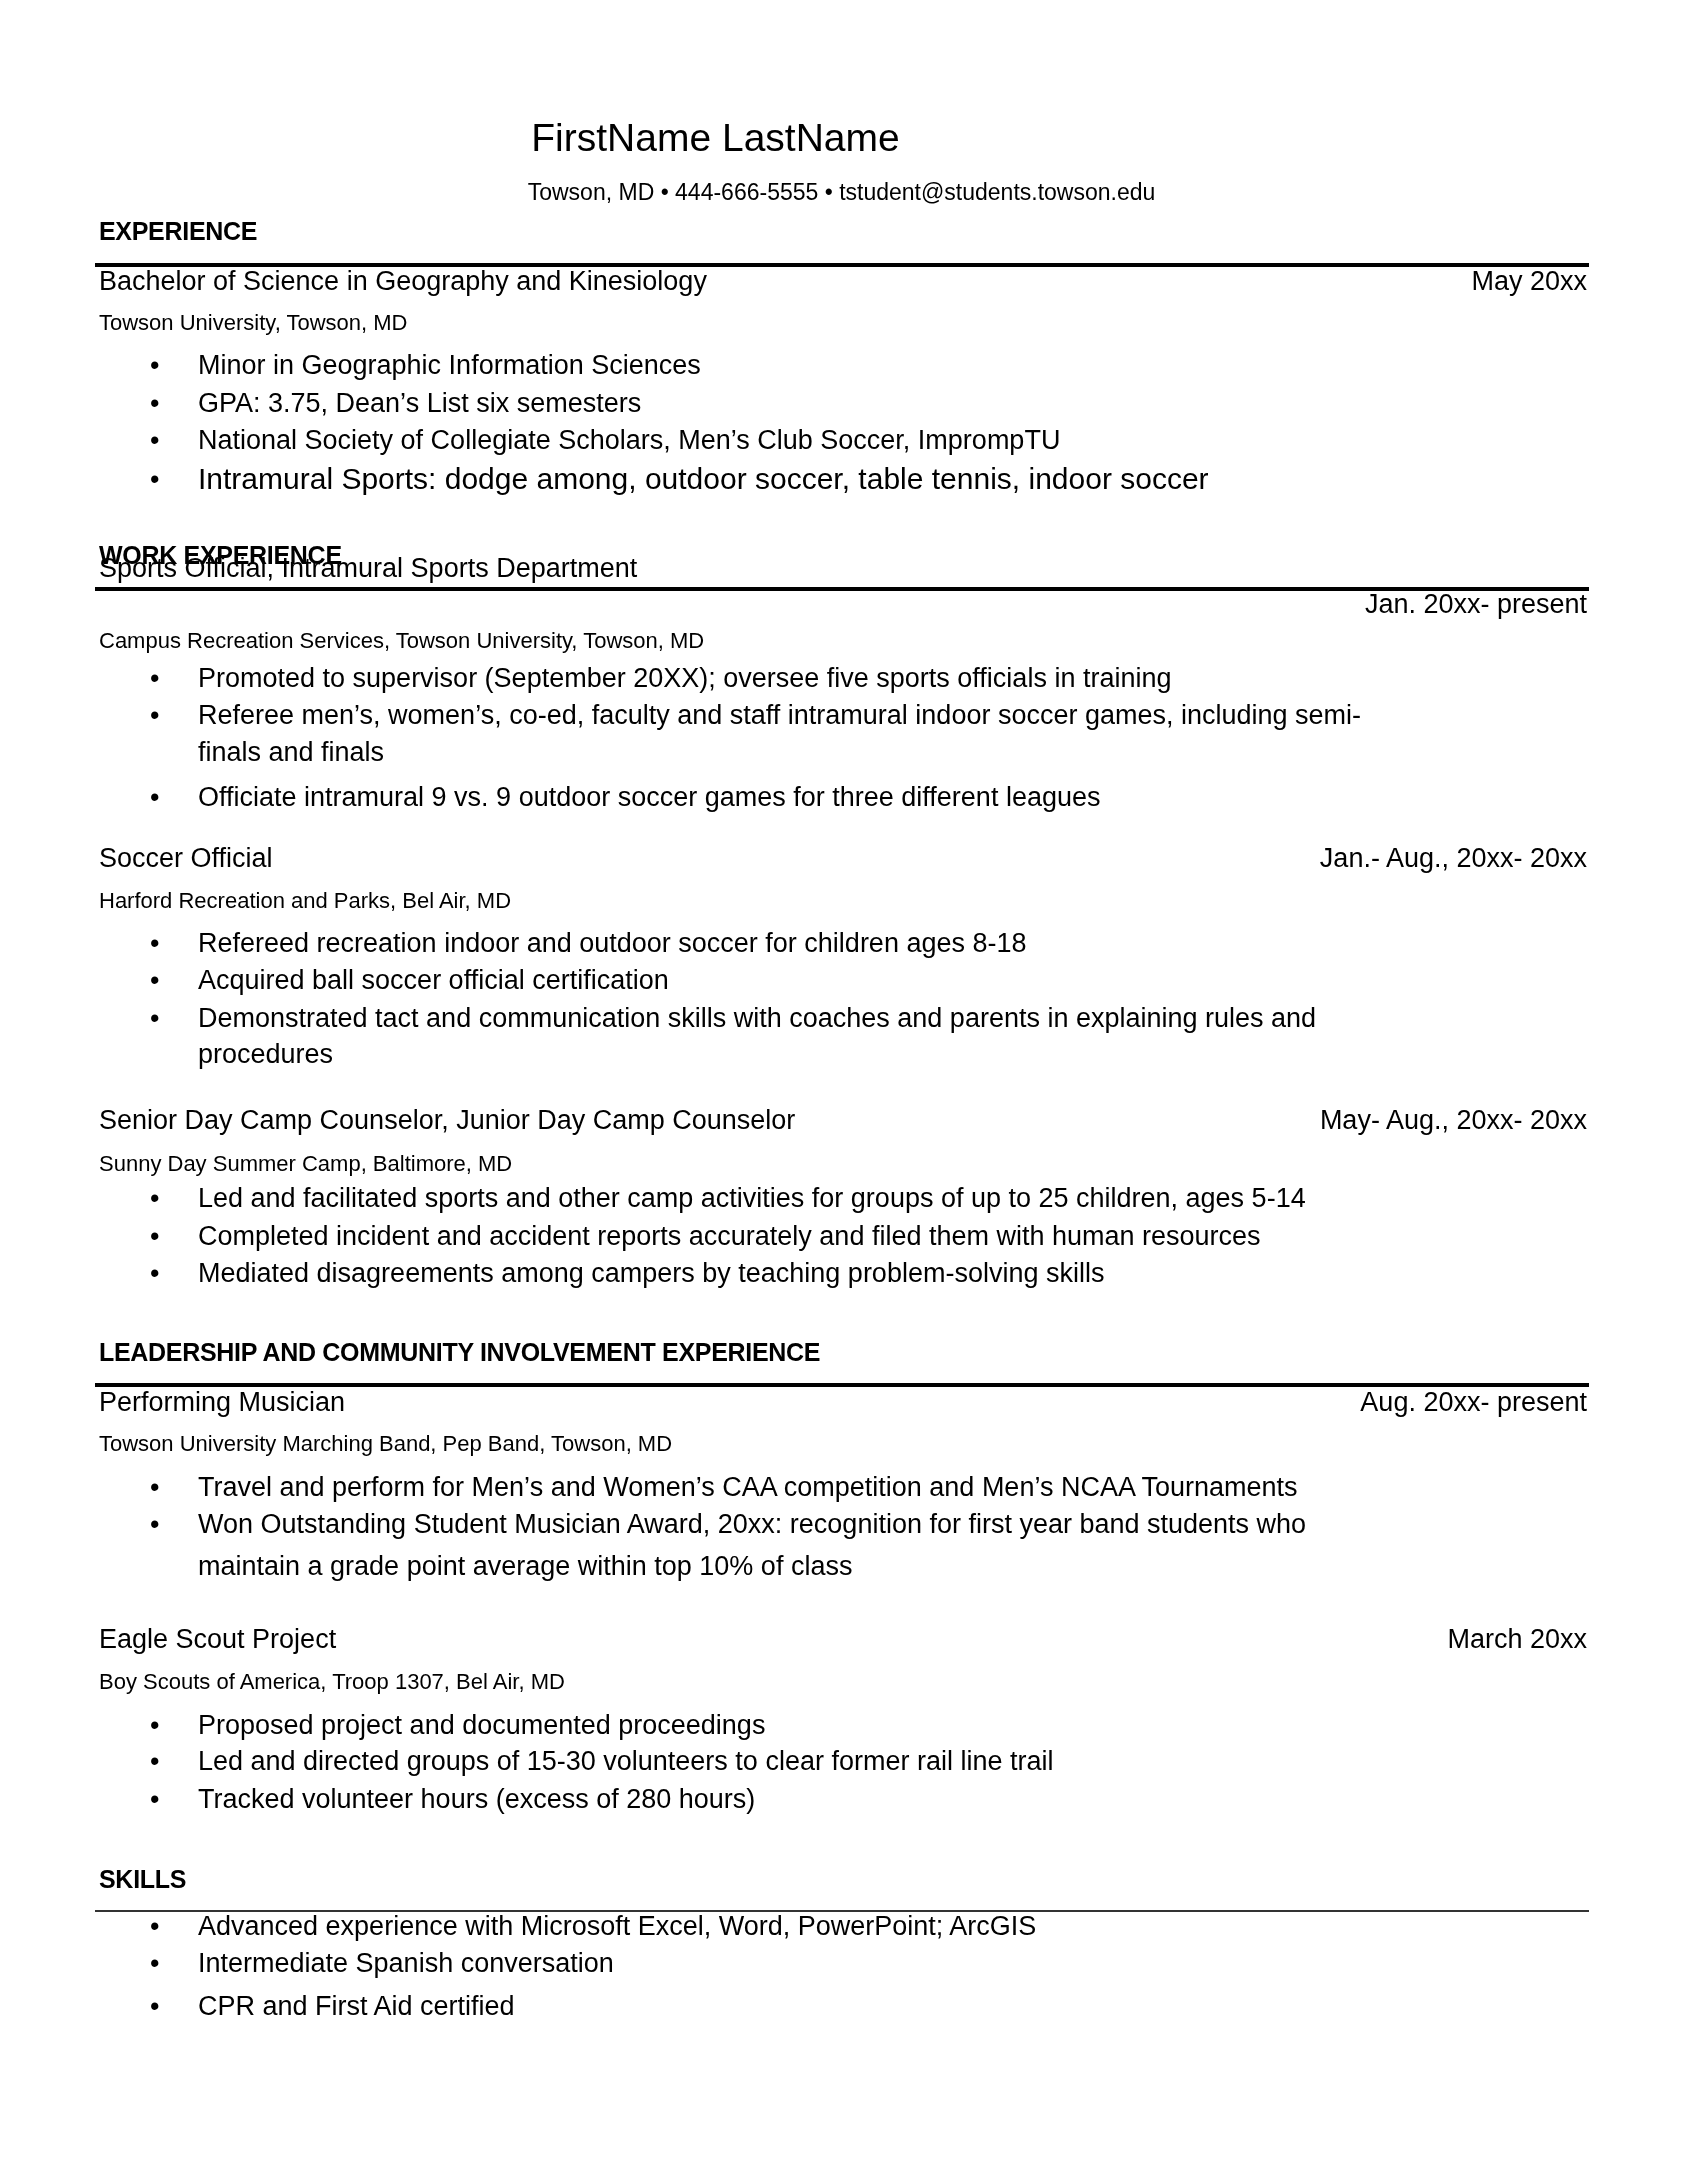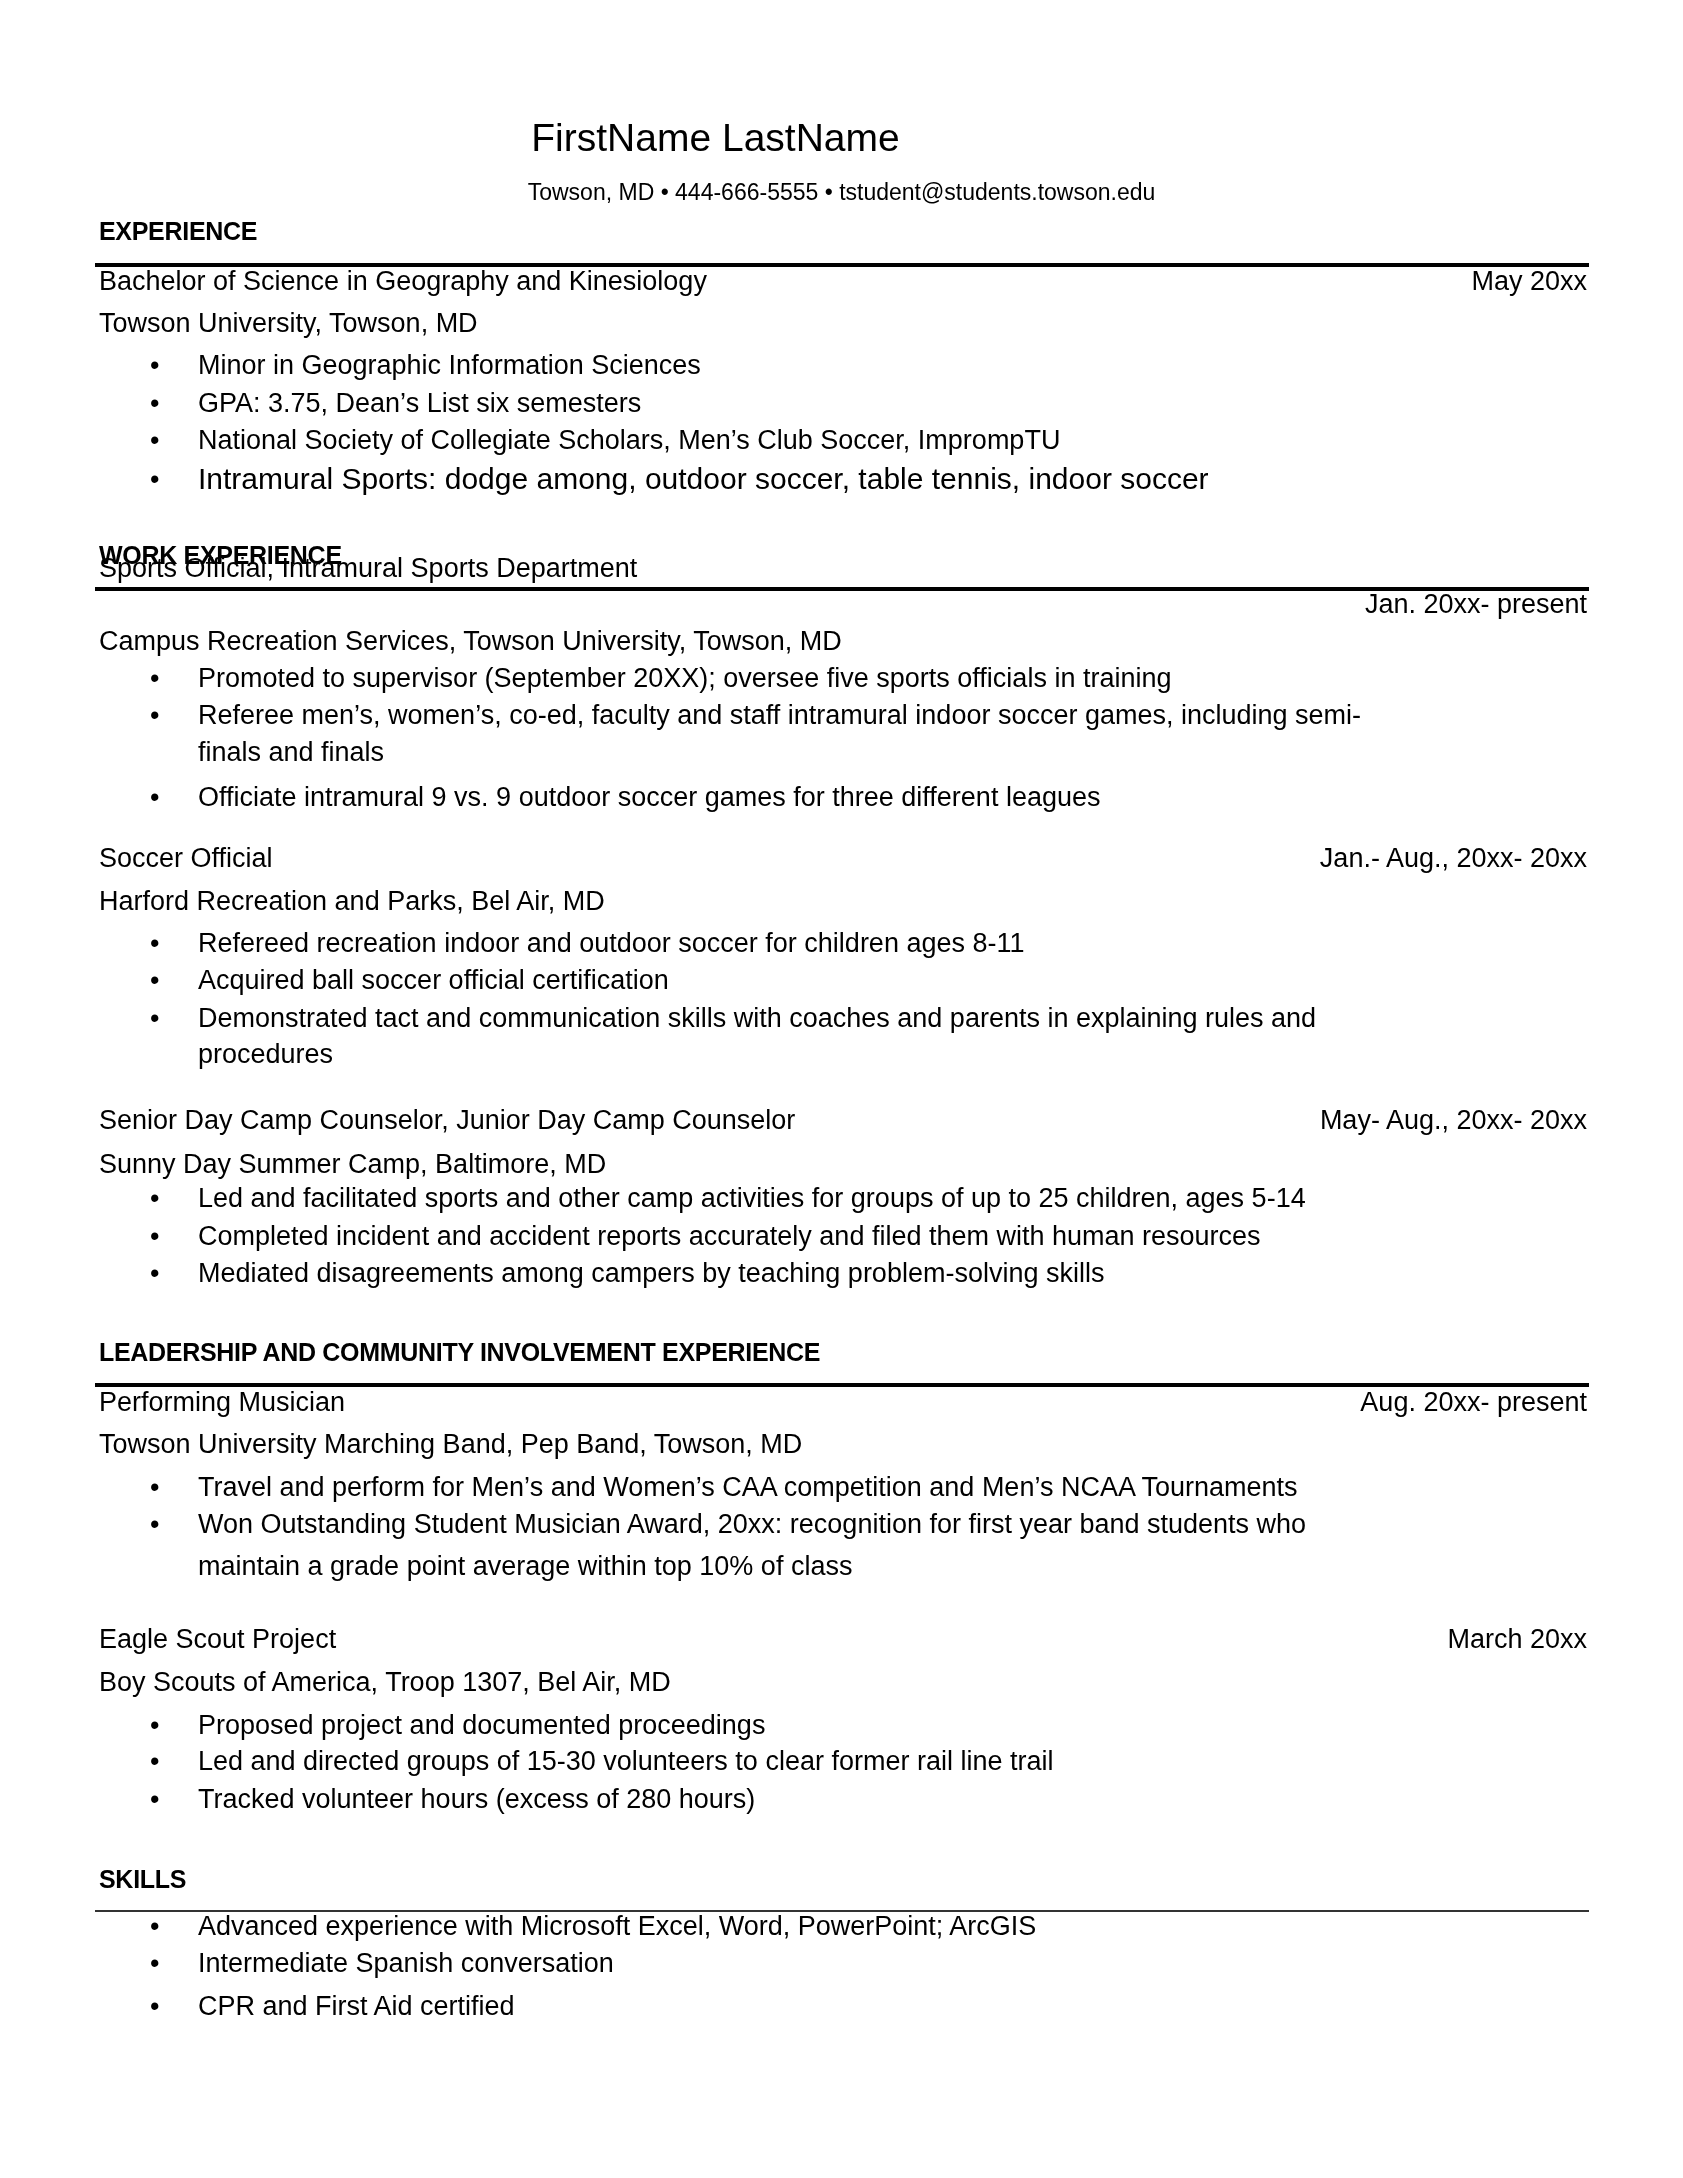--- a/index.html
+++ b/index.html
@@ -6,21 +6,21 @@
   body { width: 1683px; height: 2178px; position: relative; overflow: hidden;
          font-family: "Liberation Sans", "DejaVu Sans", sans-serif; color: #000; }
   .ln { position: absolute; white-space: nowrap; line-height: 1; transform: translateY(-50%); }
   .name { left: 0; width: 1431px; text-align: center; font-size: 39px; }
   .contact { left: 0; width: 1683px; text-align: center; font-size: 23px; }
   .sec { left: 99px; font-size: 25px; font-weight: bold; letter-spacing: -0.3px; }
   .rule { position: absolute; left: 95px; width: 1494px; height: 4px; background: #000; }
   .rule.thin { height: 2px; background: #333; }
   .t { left: 99px; font-size: 27px; }
   .d { right: 96px; font-size: 27px; text-align: right; }
-  .org { left: 99px; font-size: 27px; }
+  .org { left: 99px; font-size: 22px; }
   .bul { left: 150px; font-size: 27px; }
   .btx { left: 198px; font-size: 27px; }
   .big { font-size: 30px; }
   .cont { left: 198px; font-size: 27px; }
 </style>
 </head>
 <body>
 
 <div class="ln name" style="top:137px">FirstName LastName</div>
 <div class="ln contact" style="top:192px">Towson, MD • 444-666-5555 • tstudent@students.towson.edu</div>
@@ -50,21 +50,21 @@
 <div class="ln bul" style="top:715px">•</div>
 <div class="ln btx" style="top:715px">Referee men’s, women’s, co-ed, faculty and staff intramural indoor soccer games, including semi-</div>
 <div class="ln cont" style="top:752px">finals and finals</div>
 <div class="ln bul" style="top:797px">•</div>
 <div class="ln btx" style="top:797px">Officiate intramural 9 vs. 9 outdoor soccer games for three different leagues</div>
 
 <div class="ln t" style="top:858px">Soccer Official</div>
 <div class="ln d" style="top:858px">Jan.- Aug., 20xx- 20xx</div>
 <div class="ln org" style="top:901px">Harford Recreation and Parks, Bel Air, MD</div>
 <div class="ln bul" style="top:943px">•</div>
-<div class="ln btx" style="top:943px">Refereed recreation indoor and outdoor soccer for children ages 8-11</div>
+<div class="ln btx" style="top:943px">Refereed recreation indoor and outdoor soccer for children ages 8-18</div>
 <div class="ln bul" style="top:980px">•</div>
 <div class="ln btx" style="top:980px">Acquired ball soccer official certification</div>
 <div class="ln bul" style="top:1018px">•</div>
 <div class="ln btx" style="top:1018px">Demonstrated tact and communication skills with coaches and parents in explaining rules and</div>
 <div class="ln cont" style="top:1054px">procedures</div>
 
 <div class="ln t" style="top:1120px">Senior Day Camp Counselor, Junior Day Camp Counselor</div>
 <div class="ln d" style="top:1120px">May- Aug., 20xx- 20xx</div>
 <div class="ln org" style="top:1164px">Sunny Day Summer Camp, Baltimore, MD</div>
 <div class="ln bul" style="top:1198px">•</div>

